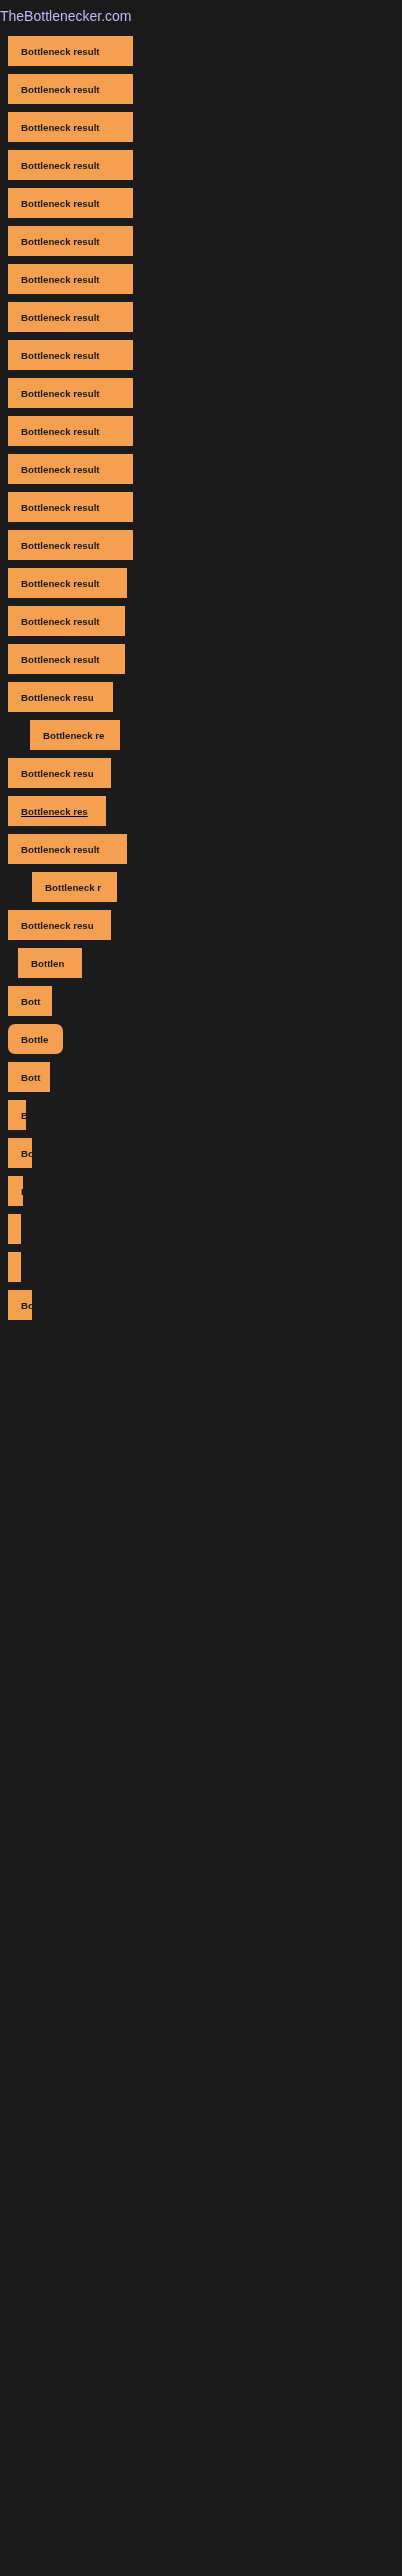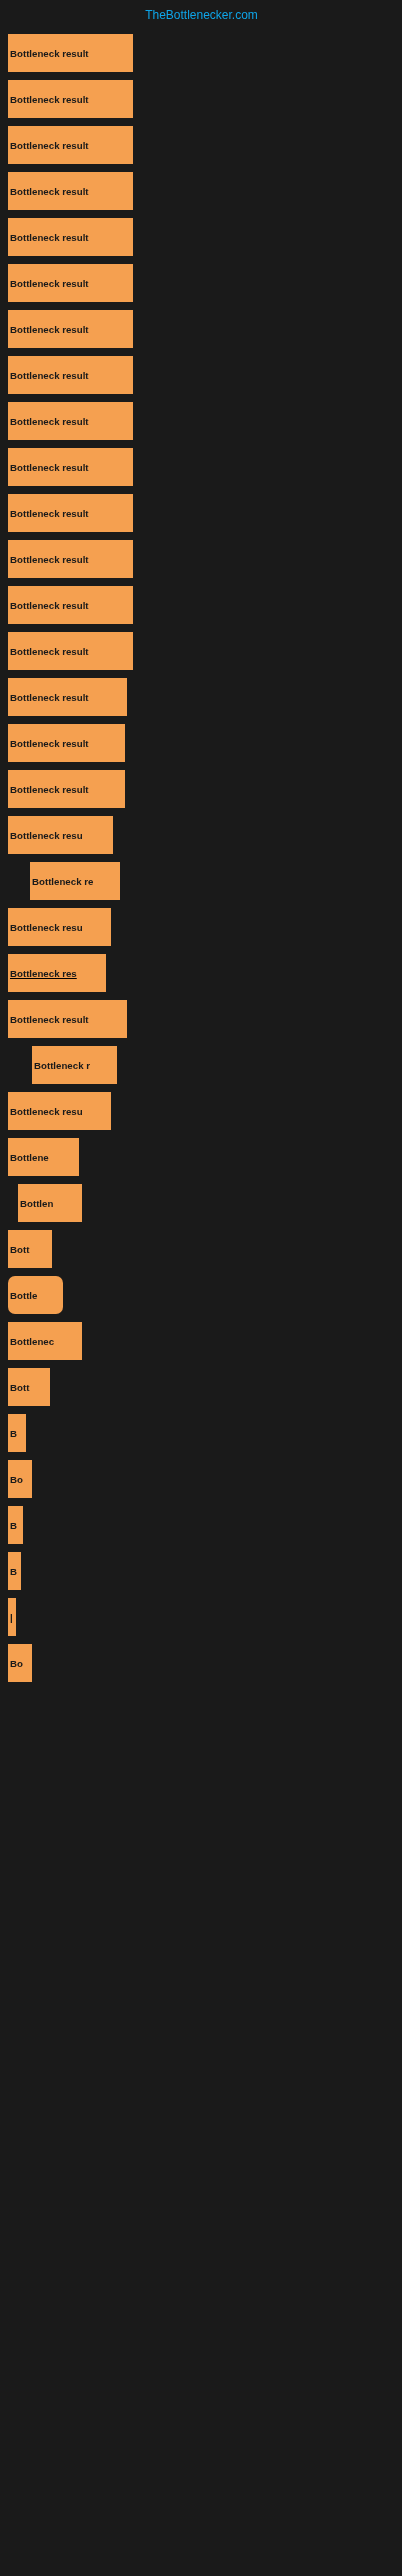--- a/index.html
+++ b/index.html
@@ -10,46 +10,46 @@
 
     body {
       background-color: #1a1a1a;
       width: 403px;
       min-height: 2576px;
       font-family: Arial, sans-serif;
       position: relative;
     }
 
     .site-title {
-      text-align: center;
-      color: #0ea5e9;
-      font-size: 12px;
+      text-align: left;
+      color: #c4b5fd;
+      font-size: 14px;
       padding: 8px 0 12px 0;
       font-weight: normal;
     }
 
     .bars-container {
       padding: 0 8px;
       display: flex;
       flex-direction: column;
       gap: 0px;
     }
 
     .bar-row {
       display: flex;
       align-items: center;
       margin-bottom: 8px;
     }
 
     .bar {
       background-color: #f5a050;
-      height: 38px;
+      height: 30px;
       display: flex;
       align-items: center;
-      padding-left: 2px;
+      padding-left: 13px;
       overflow: hidden;
       white-space: nowrap;
     }
 
     .bar-label {
       color: #1a1a1a;
       font-size: 9.7px;
       font-weight: bold;
     }
   </style>
@@ -175,45 +175,35 @@
       <div class="bar" style="width: 85px; margin-left: 24px;">
         <span class="bar-label">Bottleneck r</span>
       </div>
     </div>
     <div class="bar-row">
       <div class="bar" style="width: 103px;">
         <span class="bar-label">Bottleneck resu</span>
       </div>
     </div>
     <div class="bar-row">
-      <div class="bar" style="width: 71px;">
-        <span class="bar-label">Bottlene</span>
-      </div>
-    </div>
-    <div class="bar-row">
       <div class="bar" style="width: 64px; margin-left: 10px;">
         <span class="bar-label">Bottlen</span>
       </div>
     </div>
     <div class="bar-row">
       <div class="bar" style="width: 44px;">
         <span class="bar-label">Bott</span>
       </div>
     </div>
     <div class="bar-row">
       <div class="bar" style="width: 55px; border-radius: 7px;">
         <span class="bar-label">Bottle</span>
       </div>
     </div>
     <div class="bar-row">
-      <div class="bar" style="width: 74px;">
-        <span class="bar-label">Bottlenec</span>
-      </div>
-    </div>
-    <div class="bar-row">
       <div class="bar" style="width: 42px;">
         <span class="bar-label">Bott</span>
       </div>
     </div>
     <div class="bar-row">
       <div class="bar" style="width: 17.7px;">
         <span class="bar-label">B</span>
       </div>
     </div>
     <div class="bar-row">

